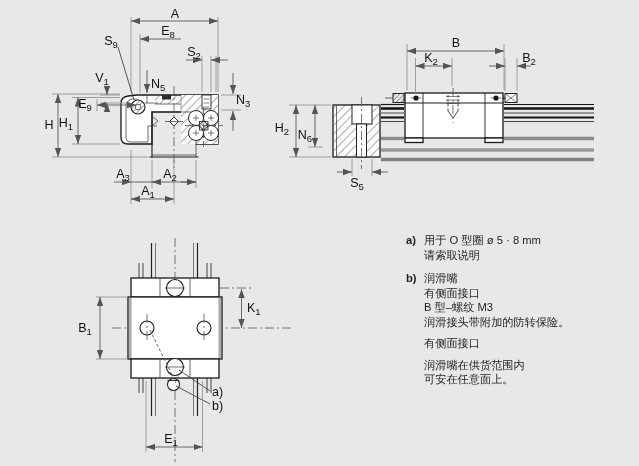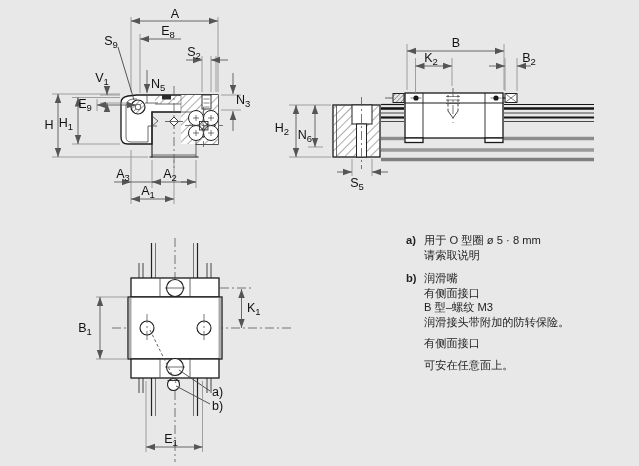--- a/index.html
+++ b/index.html
@@ -324,18 +324,19 @@
         <div class="note-group">
           <div>润滑嘴</div>
           <div>有侧面接口</div>
           <div>B 型–螺纹 M3</div>
           <div>润滑接头带附加的防转保险。</div>
         </div>
         <div class="note-group">
           <div>有侧面接口</div>
         </div>
         <div class="note-group">
+          <div>润滑嘴在供货范围内</div>
           <div>可安在任意面上。</div>
         </div>
       </div>
     </div>
   </div>
 </div>
 
 </body></html>

